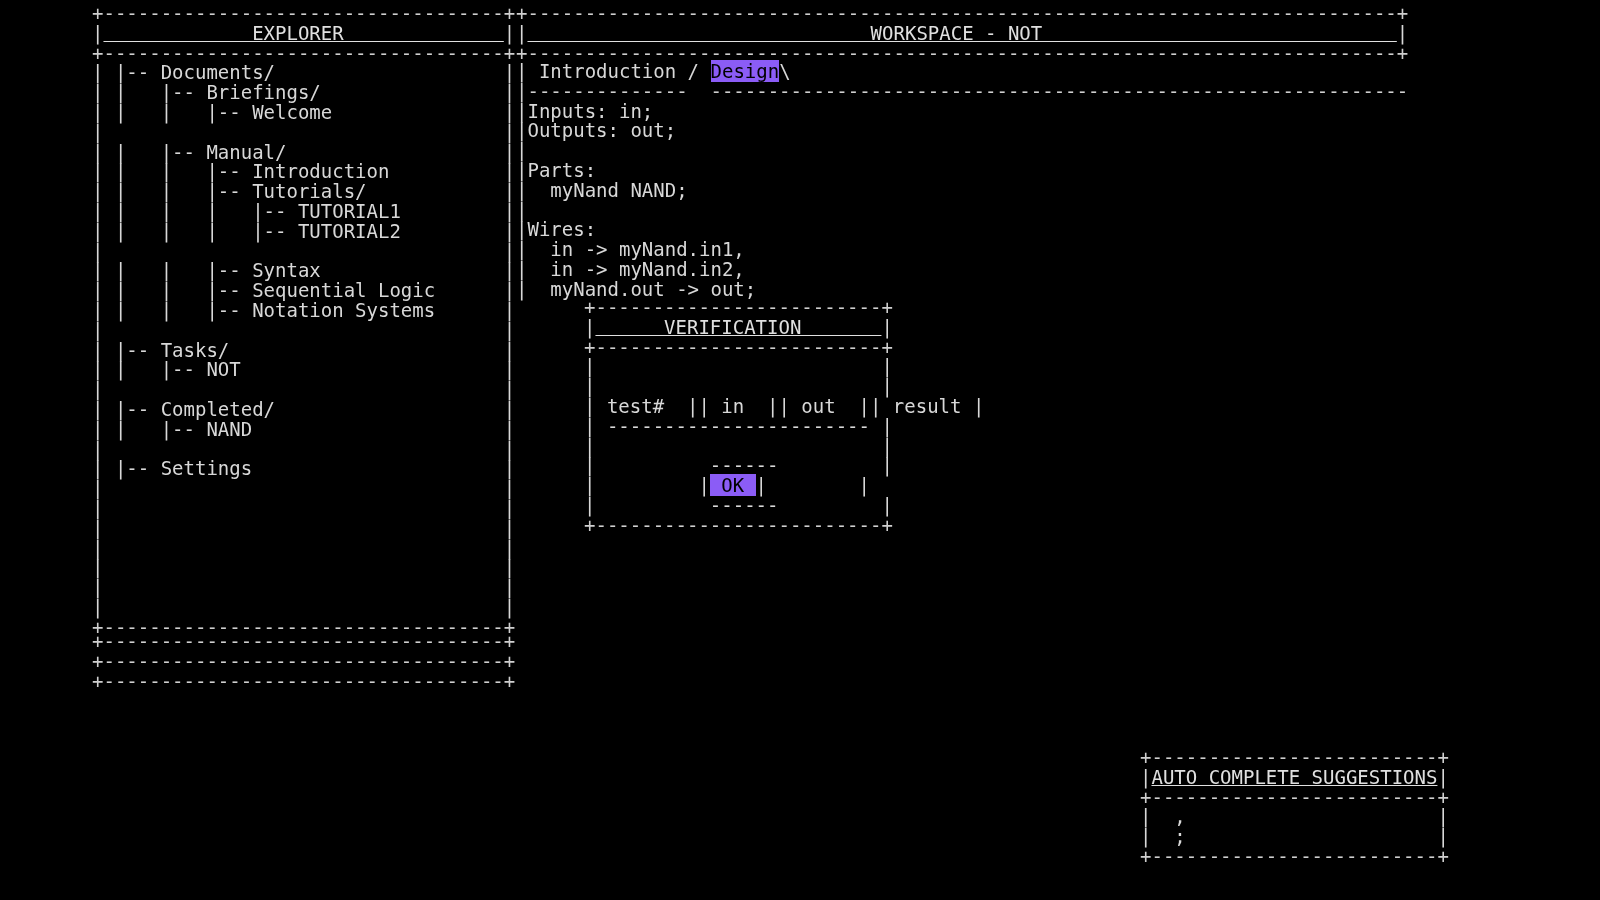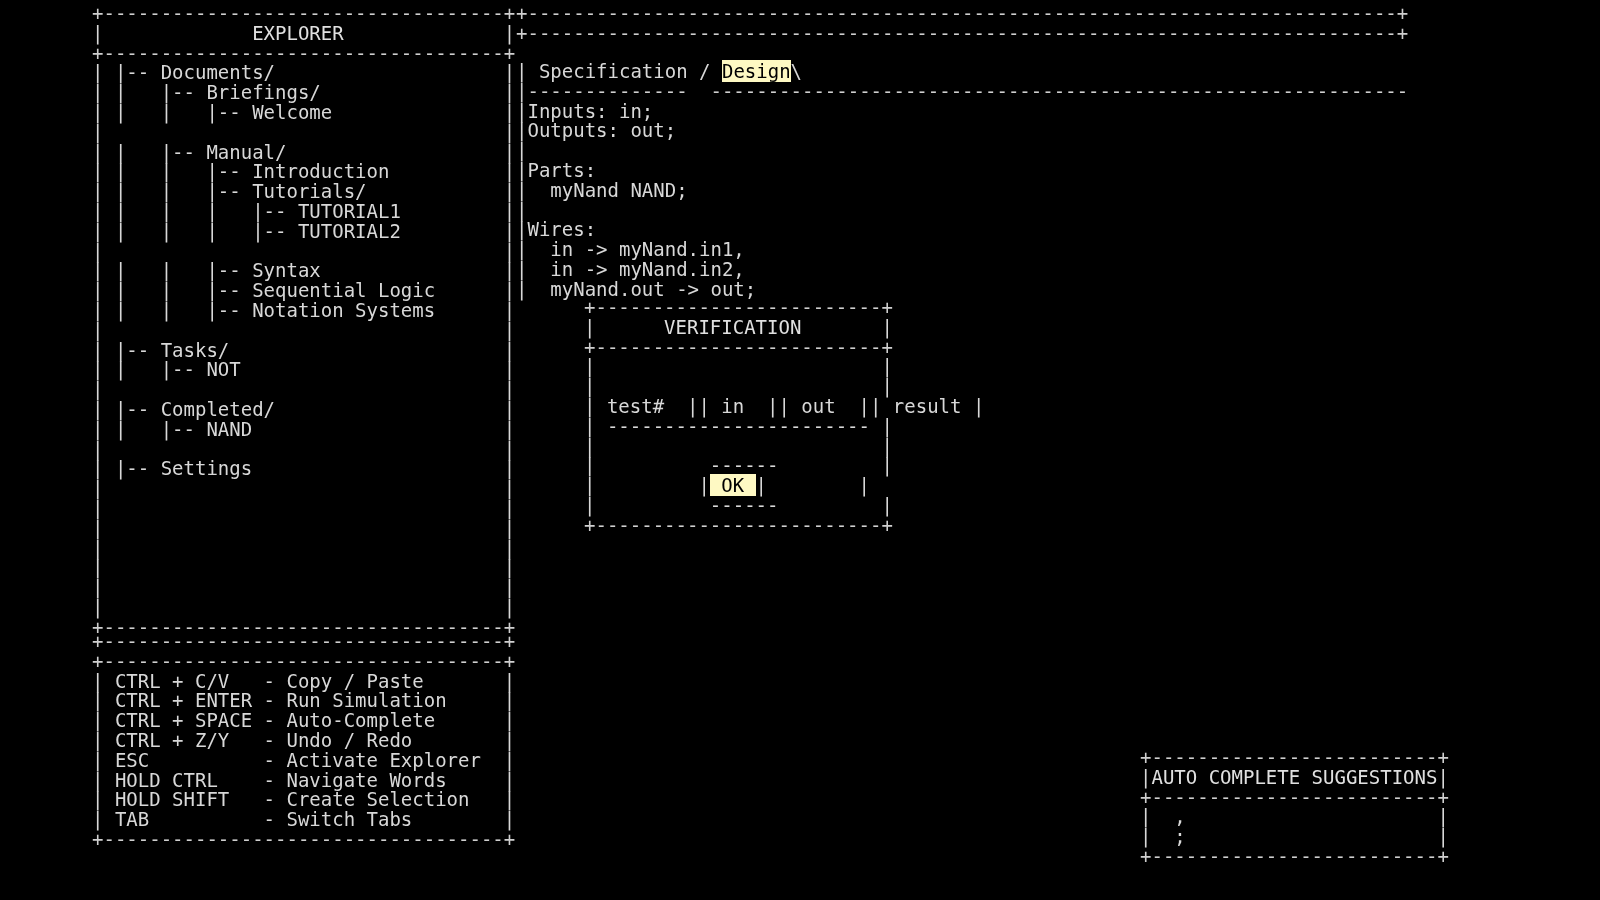--- a/index.html
+++ b/index.html
@@ -31,26 +31,26 @@
     white-space: pre;
     color: #d8d8d8;
   }
   .abs { position: absolute; }
 
   
   .border { color: #cfcfcf; }
 
   
   .inv {
-    background: #fef9c3;
+    background: #8b5cf6;
     color: #000000;
   }
 
   
-  .title { color: #e0e0e0; }
+  .title { color: #e0e0e0; text-decoration: underline; }
 
   
   [data-interactable="true"] { cursor: default; }
 
   
   #explorer-panel   { left: 92px;   top: 4px; }
   #quickhelp-panel  { left: 92px;   top: 632px; }
   #workspace-panel  { left: 516px;  top: 4px; }
   #workspace-body   { left: 516px;  top: 62px; }
   #verify-dialog    { left: 584px;  top: 298px; }
@@ -94,39 +94,32 @@
 |                                   |
 |                                   |
 |                                   |</pre>
     </div>
     <pre class="border" data-interactable="false">+-----------------------------------+</pre>
   </div>
 
   <div class="abs" id="quickhelp-panel" data-interactable="false">
     <pre class="border" data-interactable="false">+-----------------------------------+</pre>
     <pre class="border" data-interactable="false">+-----------------------------------+</pre>
-    <pre data-interactable="false">| CTRL + C/V   - Copy / Paste       |
-| CTRL + ENTER - Run Simulation     |
-| CTRL + SPACE - Auto-Complete      |
-| CTRL + Z/Y   - Undo / Redo        |
-| ESC          - Activate Explorer  |
-| HOLD CTRL    - Navigate Words     |
-| HOLD SHIFT   - Create Selection   |
-| TAB          - Switch Tabs        |</pre>
     <pre class="border" data-interactable="false">+-----------------------------------+</pre>
   </div>
 
   <div class="abs" id="workspace-panel" data-interactable="false">
     <pre class="border" data-interactable="false">+----------------------------------------------------------------------------+</pre>
+    <pre data-interactable="false">|<span class="title" data-interactable="false">                              WORKSPACE - NOT                               </span>|</pre>
     <pre class="border" data-interactable="false">+----------------------------------------------------------------------------+</pre>
   </div>
 
   <div class="abs" id="workspace-body" data-interactable="false">
 
-    <pre data-interactable="false"><span data-interactable="false">| </span><span data-interactable="true">Specification</span><span data-interactable="false"> / </span><span class="inv" data-interactable="true">Design</span><span data-interactable="false">\</span></pre>
+    <pre data-interactable="false"><span data-interactable="false">| </span><span data-interactable="true">Introduction</span><span data-interactable="false"> / </span><span class="inv" data-interactable="true">Design</span><span data-interactable="false">\</span></pre>
     <pre class="border" data-interactable="false">|--------------  -------------------------------------------------------------</pre>
 
     <pre data-interactable="true">|Inputs: in;
 |Outputs: out;
 |
 |Parts:
 |  myNand NAND;
 |
 |Wires:
 |  in -&gt; myNand.in1,

